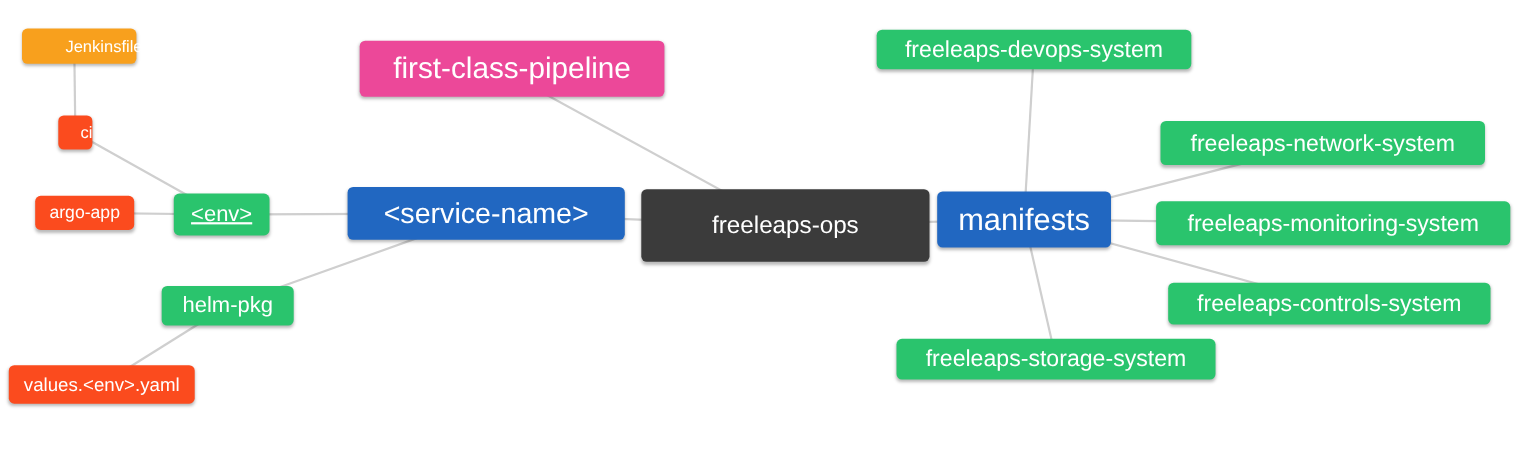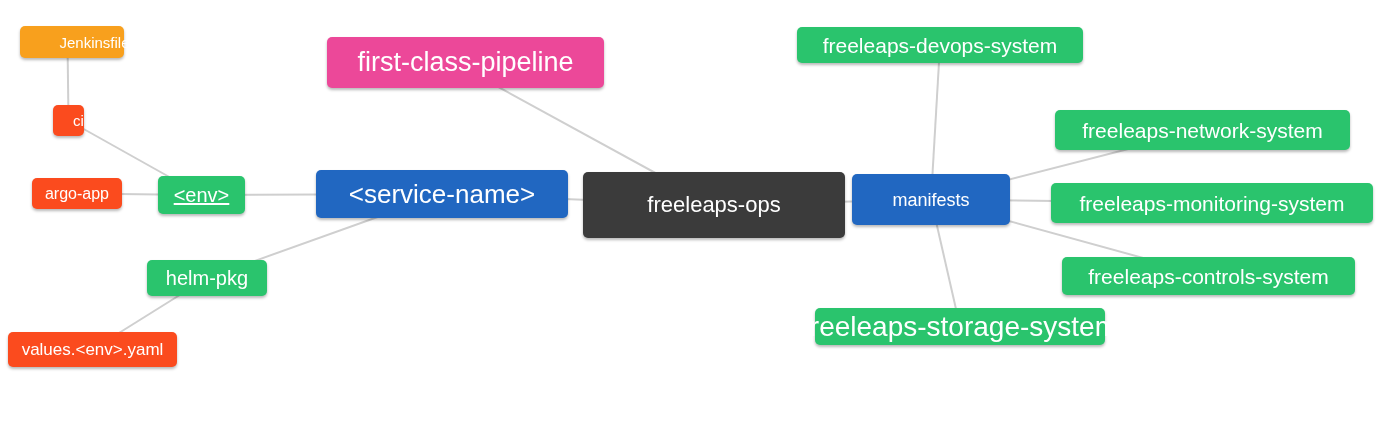--- a/index.html
+++ b/index.html
@@ -80,32 +80,32 @@
       </div>
       <div class="node" style="left: 315px; top: 37px; width: 277px; height: 51px; background: #ec4899; color: rgb(255, 255, 255); font-size: 27px; margin-left: 12px;">
         <span>first-class-pipeline</span>
       </div>
       <div class="node" style="left: 316px; top: 170px; width: 252px; height: 48px; background: rgb(33, 103, 193); color: rgb(255, 255, 255); font-size: 26px;">
         <span>&lt;service-name&gt;</span>
       </div>
       <div class="node" style="left: 583px; top: 172px; width: 262px; height: 66px; background: rgb(59, 59, 59); color: rgb(255, 255, 255); font-size: 22px;">
         <span>freeleaps-ops</span>
       </div>
-      <div class="node" style="left: 852px; top: 174px; width: 158px; height: 51px; background: rgb(33, 103, 193); color: rgb(255, 255, 255); font-size: 18px;">
+      <div class="node" style="left: 852px; top: 174px; width: 158px; height: 51px; background: rgb(33, 103, 193); color: rgb(255, 255, 255); font-size: 28px;">
         <span>manifests</span>
       </div>
       <div class="node" style="left: 797px; top: 27px; width: 286px; height: 36px; background: rgb(42, 196, 109); color: rgb(255, 255, 255); font-size: 21px;">
         <span>freeleaps-devops-system</span>
       </div>
       <div class="node" style="left: 1055px; top: 110px; width: 295px; height: 40px; background: rgb(42, 196, 109); color: rgb(255, 255, 255); font-size: 21px;">
         <span>freeleaps-network-system</span>
       </div>
       <div class="node" style="left: 1051px; top: 183px; width: 322px; height: 40px; background: rgb(42, 196, 109); color: rgb(255, 255, 255); font-size: 21px;">
         <span>freeleaps-monitoring-system</span>
       </div>
       <div class="node" style="left: 1062px; top: 257px; width: 293px; height: 38px; background: rgb(42, 196, 109); color: rgb(255, 255, 255); font-size: 21px;">
         <span>freeleaps-controls-system</span>
       </div>
-      <div class="node" style="left: 815px; top: 308px; width: 290px; height: 37px; background: rgb(42, 196, 109); color: rgb(255, 255, 255); font-size: 28px; justify-content: center;">
+      <div class="node" style="left: 815px; top: 308px; width: 290px; height: 37px; background: rgb(42, 196, 109); color: rgb(255, 255, 255); font-size: 21px; justify-content: center;">
         <span>freeleaps-storage-system</span>
       </div>
     </div>
 </div>
 
 </body></html>

